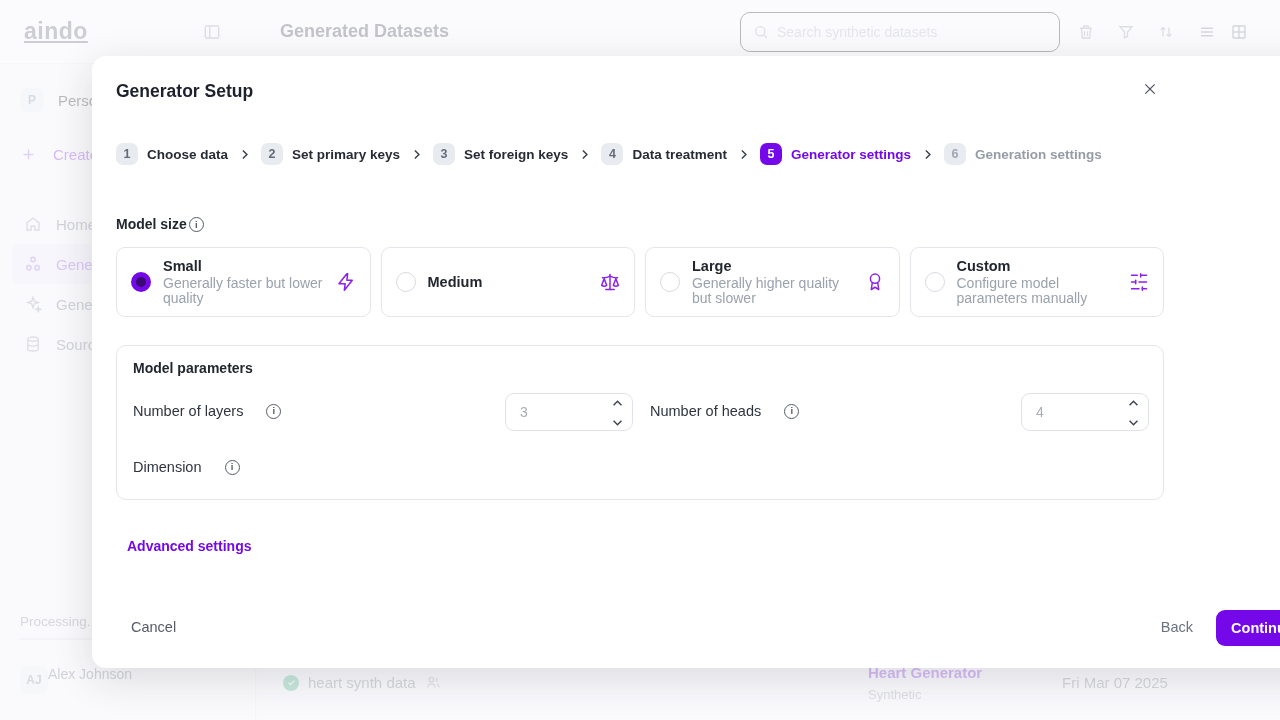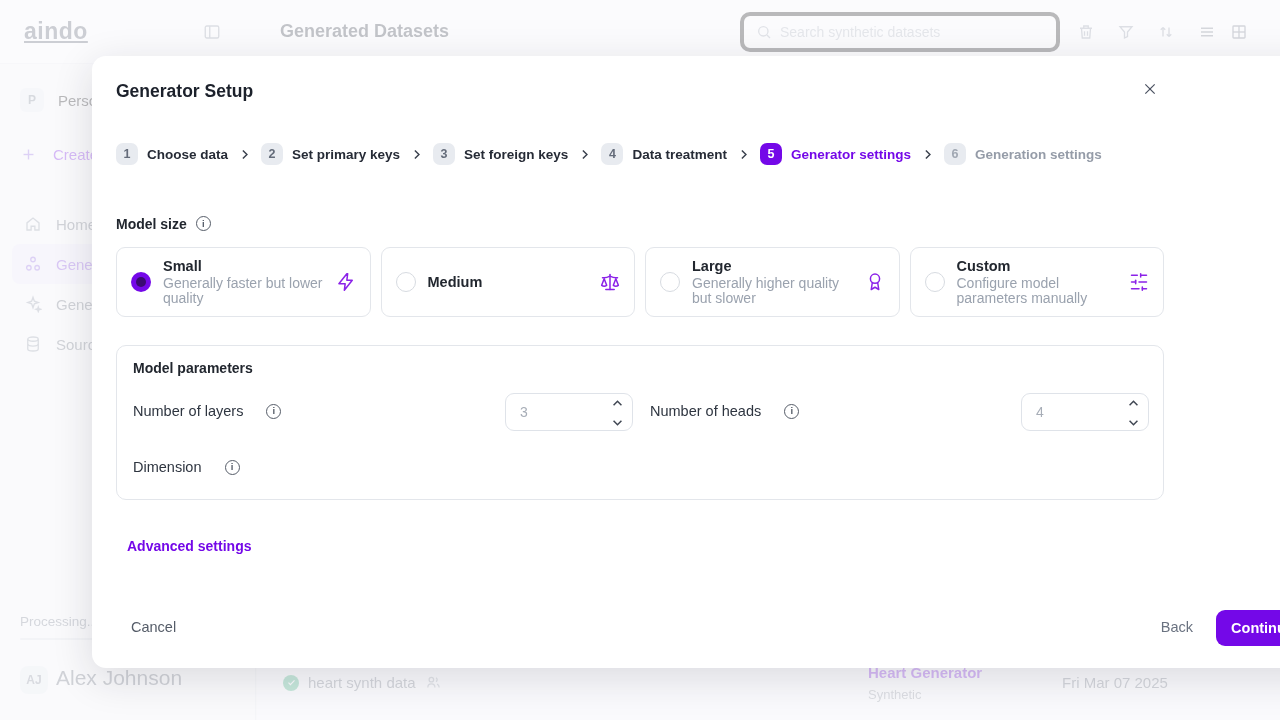--- a/index.html
+++ b/index.html
@@ -6,39 +6,39 @@
   html,body { width:1280px; height:720px; overflow:hidden; }
   body { font-family:"Liberation Sans","DejaVu Sans",sans-serif; background:#f5f6f8; }
   .screen { position:relative; width:1280px; height:720px; background:#f5f6f8; overflow:hidden; }
 
   
   .bg { position:absolute; inset:0; }
   .topbar { position:absolute; left:0; top:0; width:1280px; height:64px; background:#ffffff; border-bottom:1px solid #edf0f3; }
   .logo { position:absolute; left:24px; top:18px; font-size:23px; font-weight:600; color:#4a5160; letter-spacing:.5px;text-decoration:underline; }
   .collapse-btn { position:absolute; left:203px; top:23px; width:18px; height:18px; }
   .page-title { position:absolute; left:280px; top:21px; font-size:18px; font-weight:700; color:#252b36; }
-  .searchbox { position:absolute; left:740px; top:12px; width:320px; height:40px; background:#fff; border:4px solid #000000; border-radius:10px; display:flex; align-items:center; padding:0 12px; gap:8px; }
+  .searchbox { position:absolute; left:740px; top:12px; width:320px; height:40px; background:#fff; border:1px solid #000000; border-radius:10px; display:flex; align-items:center; padding:0 12px; gap:8px; }
   .searchbox input { border:none; outline:none; flex:1; font-size:14px; color:#596270; background:transparent; font-family:inherit; }
   .searchbox input::placeholder { color:#a9b0ba; }
   .tb-icon { position:absolute; top:23px; width:18px; height:18px; }
   .sidebar { position:absolute; left:0; top:64px; width:256px; height:656px; background:#f9fafb; border-right:1px solid #e9ecef; }
   .ws-row { position:absolute; left:20px; top:24px; display:flex; align-items:center; gap:14px; }
   .ws-chip { width:24px; height:24px; border-radius:6px; background:#eceff3; color:#767f8c; font-size:12px; font-weight:600; display:flex; align-items:center; justify-content:center; }
   .ws-label { font-size:15px; color:#5b московsk6370; }
   .ws-label, .nav-label { font-size:15px; color:#5cималь6470; }
   .create-row { position:absolute; left:20px; top:82px; display:flex; align-items:center; gap:16px; color:#7408e8; }
   .create-label { font-size:15px; font-weight:500; color:#7408e8; }
   .nav-item { position:absolute; left:12px; width:232px; height:40px; border-radius:8px; display:flex; align-items:center; gap:14px; padding:0 12px; color:#5d6571; }
   .nav-item.active { background:#efeafb; color:#7d3be0; }
   .nav-item .nav-label { font-size:15px; color:inherit; white-space:nowrap; }
   .processing { position:absolute; left:20px; top:550px; font-size:13.5px; color:#6d7582; }
   .processing-line { position:absolute; left:20px; top:574px; width:160px; height:2px; background:#dfe3e8; border-radius:2px; }
   .user-row { position:absolute; left:20px; top:602px; display:flex; align-items:flex-start; }
   .user-chip { width:28px; height:28px; border-radius:8px; background:#e9edf0; color:#7a828e; font-size:12px; font-weight:600; display:flex; align-items:center; justify-content:center; }
-  .user-name { font-size:21px; color:#5d московsk; color:#5d6571;margin-left:8px; }
+  .user-name { font-size:14px; color:#5d московsk; color:#5d6571; }
   .row-strip { position:absolute; left:257px; top:660px; width:1023px; height:60px; background:#fbfcfd; }
   .ds-cell { position:absolute; left:283px; top:674px; display:flex; align-items:center; gap:9px; }
   .check-circle { width:16px; height:16px; border-radius:50%; background:#35b37e; display:flex; align-items:center; justify-content:center; }
   .ds-name { font-size:15px; color:#6a7280; }
   .gen-name { position:absolute; left:868px; top:664px; font-size:15px; font-weight:700; color:#7408e8; }
   .gen-type { position:absolute; left:868px; top:687px; font-size:13px; color:#8a919c; }
   .row-date { position:absolute; left:1062px; top:674px; font-size:15px; color:#6a7280; }
   .right-panel { position:absolute; left:1196px; top:64px; width:84px; height:89px; background:#f1f7f8; border-left:1px solid #e7ebee; }
   .panel-close { position:absolute; left:1232px; top:89px; width:16px; height:16px; }
   .kebab { position:absolute; left:1235px; width:4px; display:flex; flex-direction:column; gap:3px; align-items:center; }
@@ -55,21 +55,21 @@
   .steps { position:absolute; left:24px; top:87px; display:flex; align-items:center; gap:10px; }
   .step { display:flex; align-items:center; gap:9px; }
   .chip { width:22px; height:22px; border-radius:7px; background:#e8ebf0; color:#646c7a; font-size:12.5px; font-weight:600; display:flex; align-items:center; justify-content:center; }
   .slabel { font-size:13.5px; font-weight:700; color:#262b36; white-space:nowrap; }
   .step.active .chip { background:#7408e8; color:#ffffff; }
   .step.active .slabel { color:#7408e8; }
   .step.upcoming .chip { color:#a0a7b2; }
   .step.upcoming .slabel { color:#959ca8; font-weight:700; }
   .sep { flex:0 0 auto; }
 
-  .section-label { position:absolute; left:24px; top:160px; display:flex; align-items:flex-start; gap:9px; font-size:14px; font-weight:700; color:#22272f; }
+  .section-label { position:absolute; left:24px; top:160px; display:flex; align-items:flex-end; gap:2px; font-size:14px; font-weight:700; color:#22272f; }
   .info-i { display:inline-flex; width:15px; height:15px; border:1.4px solid #565d69; border-radius:50%; color:#565d69; font-size:9.5px; font-weight:700; font-style:normal; align-items:center; justify-content:center; line-height:1; }
 
   .cards { position:absolute; left:24px; top:191px; width:1048px; display:flex; gap:10px; }
   .card { flex:1; height:70px; background:#fff; border:1px solid #e3e6eb; border-radius:9px; display:flex; align-items:center; padding:0 14px; cursor:pointer; }
   .radio { flex:0 0 20px; width:20px; height:20px; border-radius:50%; border:1.5px solid #d7dbe1; background:#fff; margin-right:12px; position:relative; }
   .radio.selected { border:none; background:#7408e8; }
   .radio.selected::after { content:""; position:absolute; inset:5px; border-radius:50%; background:#3a0a72; }
   .card-text { flex:1; min-width:0; }
   .card-title { font-size:14.5px; font-weight:700; color:#22272f; line-height:17px; }
   .card-desc { font-size:14px; color:#9aa2ae; line-height:15.5px; margin-top:1px; }

